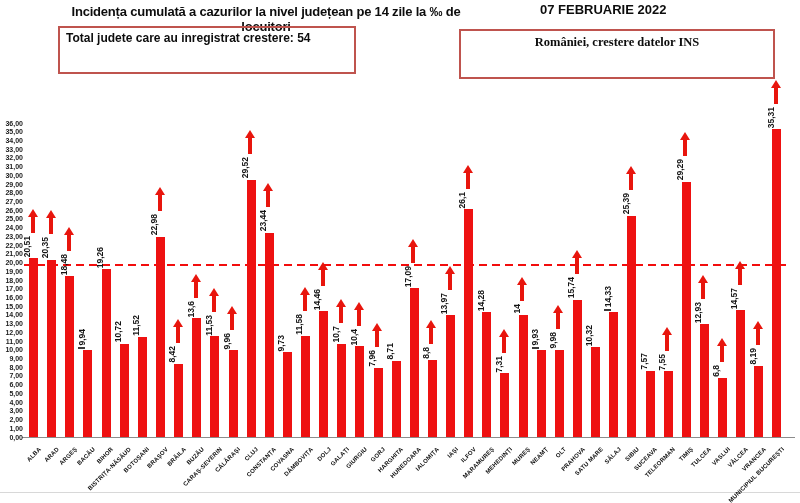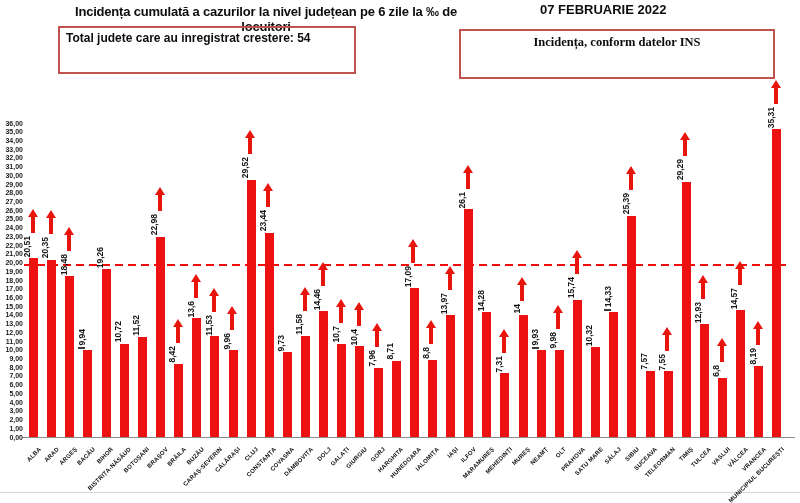--- a/index.html
+++ b/index.html
@@ -61,29 +61,29 @@
   }
   .catlabel{
     position:absolute;top:446px;width:110px;text-align:right;
     font-size:6px;font-weight:700;color:#0d0d0d;letter-spacing:0.2px;
     transform:rotate(-45deg);transform-origin:100% 0;white-space:nowrap;line-height:1;
   }
 </style>
 </head>
 <body>
 
-<div class="title">Incidența cumulată a cazurilor la nivel județean pe 6 zile la ‰ de locuitori</div>
+<div class="title">Incidența cumulată a cazurilor la nivel județean pe 14 zile la ‰ de locuitori</div>
 <div class="date">07 FEBRUARIE 2022</div>
 
 <div class="growth-box">
   <span>Total judete care au inregistrat crestere: 54</span>
 </div>
 
 <div class="media-box">
-  <div>Incidența, conform datelor INS</div>
+  <div>României, crestere datelor INS</div>
 </div>
 
 <div id="chart">
   <div class="avg-line"></div>
   <div class="axis-x"></div>
   <div class="bottom-line"></div>
 <div class="ylabel" style="right: 777px; top: 119.5px;">36,00</div>
     <div class="ylabel" style="right: 777px; top: 128.222px;">35,00</div>
     <div class="ylabel" style="right: 777px; top: 136.944px;">34,00</div>
     <div class="ylabel" style="right: 777px; top: 145.667px;">33,00</div>

